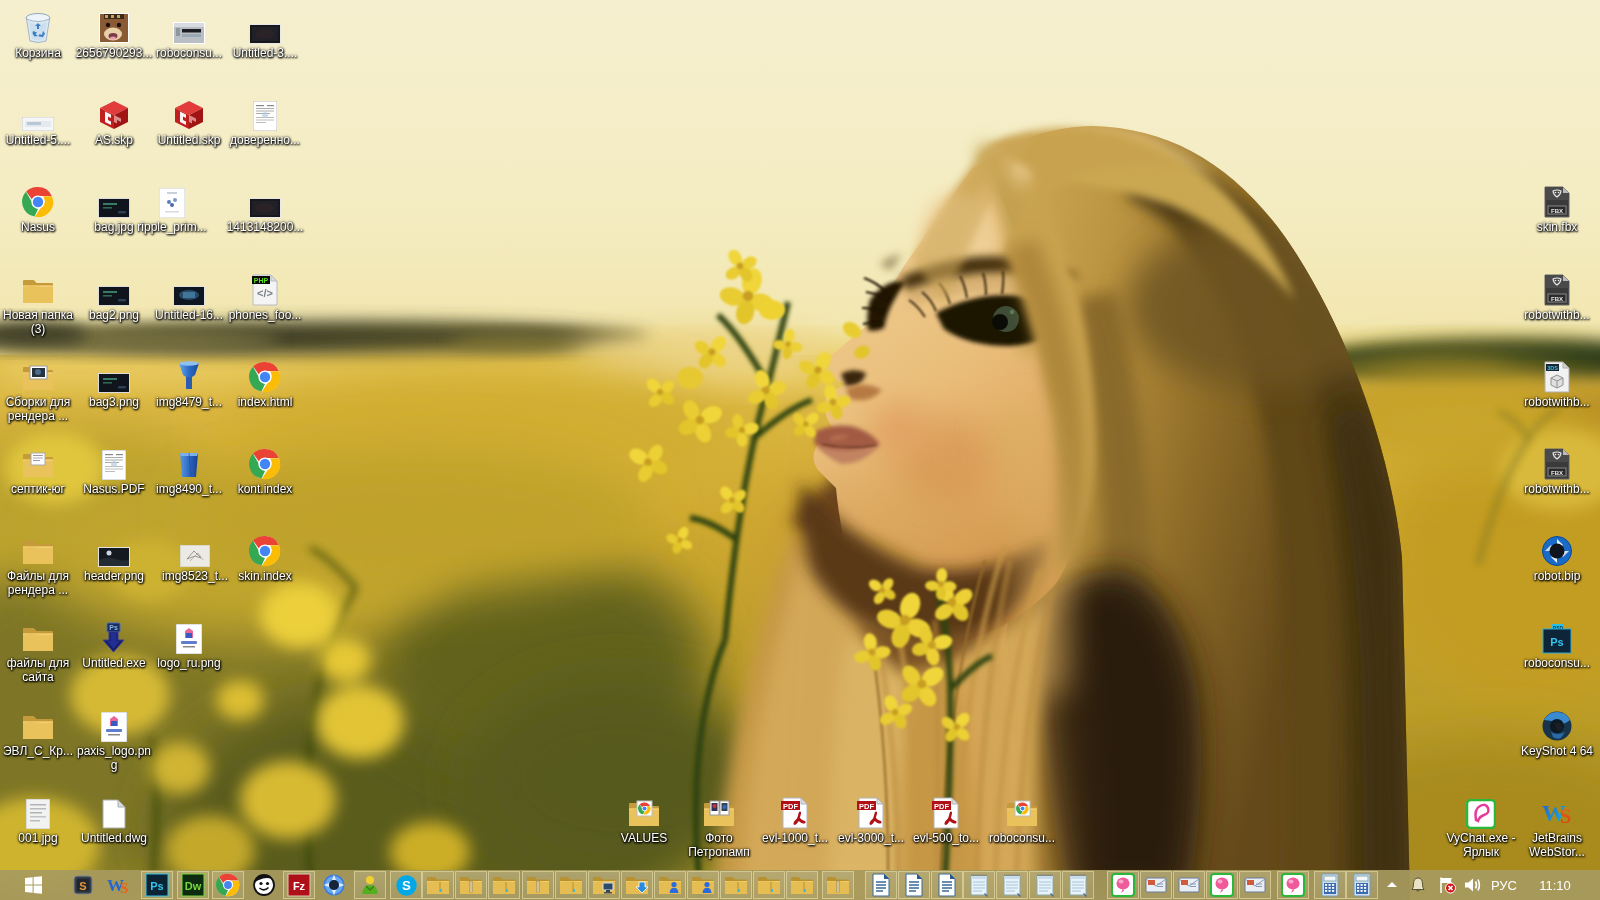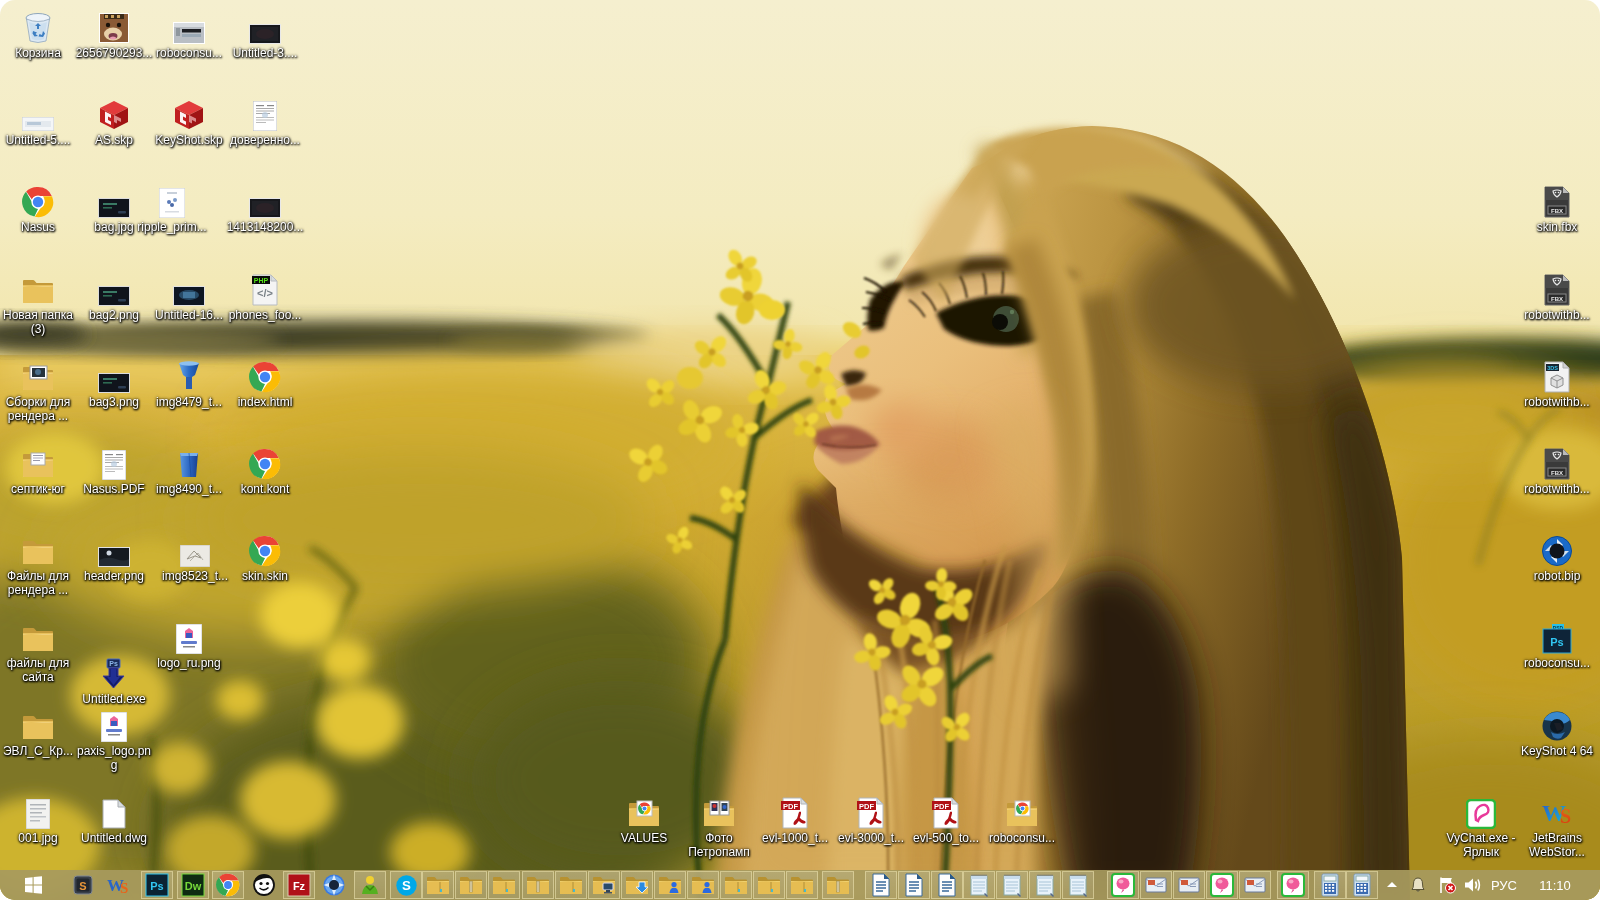--- a/index.html
+++ b/index.html
@@ -1,17 +1,17 @@
 <!DOCTYPE html>
 <html><head>
 <meta charset="utf-8">
 <style>
 html,body{margin:0;padding:0;width:1600px;height:900px;overflow:hidden;
   font-family:"Liberation Sans",sans-serif;}
-#desk{position:relative;width:1600px;height:900px;overflow:hidden;border-radius:15px;}
+#desk{position:relative;width:1600px;height:900px;overflow:hidden;}
 #wall{position:absolute;left:0;top:0;}
 .di{position:absolute;width:86px;text-align:center;}
 .di .ic{height:36px;display:flex;align-items:flex-end;justify-content:center;}
 .di .lb{margin-top:2px;font-size:12px;line-height:14px;color:#fff;
   text-shadow:0 1px 2px #000,0 0 3px #000,1px 1px 2px #000;}
 #taskbar{position:absolute;left:0;top:870px;width:1600px;height:30px;
   background:rgba(167,154,94,0.93);}
 .tbtn{position:absolute;top:1px;width:32px;height:28px;
   border:1px solid rgba(240,232,180,.55);
   background:linear-gradient(rgba(255,255,245,.13),rgba(255,255,245,.05));
@@ -360,21 +360,21 @@
       <div class="di" style="left:146px;top:95px">
         <div class="ic">
           <svg width="32" height="32" viewBox="0 0 32 32">
             <path d="M16,2 L30,9 L16,16 L2,9 Z" fill="#e23b3b"></path>
 <path d="M2,9 L16,16 L16,30 L2,23 Z" fill="#c01f1f"></path>
 <path d="M30,9 L16,16 L16,30 L30,23 Z" fill="#a01414"></path>
 <path d="M7,12.5 L13,15.5 L13,19 L10,17.5 L10,21 L13,22.5 L13,26 L7,23 Z" fill="#fff" opacity=".95"></path>
 <path d="M16,16 L23,19.5 L23,23 L19,21 L19,24.5 L16,23 Z" fill="#f4baba" opacity=".7"></path>
           </svg>
         </div>
-        <div class="lb">KeyShot.skp</div>
+        <div class="lb">Untitled.skp</div>
       </div>
       <div class="di" style="left:222px;top:95px">
         <div class="ic">
           <svg width="24" height="30" viewBox="0 0 24 30">
             <rect x="0" y="0" width="24" height="30" fill="#fff" stroke="#b8bcc0"></rect>
 <rect x="3" y="4" width="8" height="1.2" fill="#888"></rect>
             <rect x="14" y="4" width="7" height="1.2" fill="#888"></rect>
 <rect x="3" y="7" width="18" height="1" fill="#aaa"></rect>
             <rect x="3" y="9.5" width="18" height="1" fill="#aaa"></rect>
 <rect x="3" y="12" width="14" height="1" fill="#aaa"></rect>
@@ -610,21 +610,21 @@
         <div class="ic">
           <svg width="32" height="32" viewBox="0 0 32 32">
             <circle cx="16" cy="16" r="15" fill="#fff"></circle>
 <path d="M16,1 A15,15 0 0 1 29.8,10 L16,10 A7,7 0 0 0 9.9,13.5 L4.2,5.6 A15,15 0 0 1 16,1 Z" fill="#ea4335"></path>
 <path d="M4,5.8 L11.2,18.3 A7,7 0 0 0 16,23 L12.5,30.6 A15,15 0 0 1 4,5.8 Z" fill="#34a853"></path>
 <path d="M30,10.3 A15,15 0 0 1 12.8,30.7 L19.6,20.5 A7,7 0 0 0 21,10.3 Z" fill="#fbbc05"></path>
 <circle cx="16" cy="16" r="6.6" fill="#fff"></circle>
 <circle cx="16" cy="16" r="5.2" fill="#4285f4"></circle>
           </svg>
         </div>
-        <div class="lb">kont.kont</div>
+        <div class="lb">kont.index</div>
       </div>
       <div class="di" style="left:-5px;top:531px">
         <div class="ic">
           <svg width="32" height="30" viewBox="0 0 32 30">
             <path d="M1,5 Q1,4 2,4 L11,4 Q12,4 12.8,5 L14.5,7 L30,7 Q31,7 31,8 L31,26 Q31,27 30,27 L2,27 Q1,27 1,26 Z" fill="#c49a3a"></path>
 <path d="M1,9 L31,9 L31,26 Q31,27 30,27 L2,27 Q1,27 1,26 Z" fill="#e8c15c"></path>
 <path d="M1,10 L31,10 L31,26 Q31,27 30,27 L2,27 Q1,27 1,26 Z" fill="#f0d07a"></path>
 <path d="M1,11 Q8,9.5 16,10.5 Q24,11.5 31,10.5 L31,26 Q31,27 30,27 L2,27 Q1,27 1,26 Z" fill="#e9c25c"></path>
           </svg>
         </div>
@@ -655,34 +655,34 @@
         <div class="ic">
           <svg width="32" height="32" viewBox="0 0 32 32">
             <circle cx="16" cy="16" r="15" fill="#fff"></circle>
 <path d="M16,1 A15,15 0 0 1 29.8,10 L16,10 A7,7 0 0 0 9.9,13.5 L4.2,5.6 A15,15 0 0 1 16,1 Z" fill="#ea4335"></path>
 <path d="M4,5.8 L11.2,18.3 A7,7 0 0 0 16,23 L12.5,30.6 A15,15 0 0 1 4,5.8 Z" fill="#34a853"></path>
 <path d="M30,10.3 A15,15 0 0 1 12.8,30.7 L19.6,20.5 A7,7 0 0 0 21,10.3 Z" fill="#fbbc05"></path>
 <circle cx="16" cy="16" r="6.6" fill="#fff"></circle>
 <circle cx="16" cy="16" r="5.2" fill="#4285f4"></circle>
           </svg>
         </div>
-        <div class="lb">skin.skin</div>
+        <div class="lb">skin.index</div>
       </div>
       <div class="di" style="left:-5px;top:618px">
         <div class="ic">
           <svg width="32" height="30" viewBox="0 0 32 30">
             <path d="M1,5 Q1,4 2,4 L11,4 Q12,4 12.8,5 L14.5,7 L30,7 Q31,7 31,8 L31,26 Q31,27 30,27 L2,27 Q1,27 1,26 Z" fill="#c49a3a"></path>
 <path d="M1,9 L31,9 L31,26 Q31,27 30,27 L2,27 Q1,27 1,26 Z" fill="#e8c15c"></path>
 <path d="M1,10 L31,10 L31,26 Q31,27 30,27 L2,27 Q1,27 1,26 Z" fill="#f0d07a"></path>
 <path d="M1,11 Q8,9.5 16,10.5 Q24,11.5 31,10.5 L31,26 Q31,27 30,27 L2,27 Q1,27 1,26 Z" fill="#e9c25c"></path>
           </svg>
         </div>
         <div class="lb">файлы для<br>сайта</div>
       </div>
-      <div class="di" style="left:71px;top:654px">
+      <div class="di" style="left:71px;top:618px">
         <div class="ic">
           <svg width="30" height="32" viewBox="0 0 30 32">
             <rect x="8" y="1" width="13" height="9" rx="1" fill="#1a2c5a" stroke="#4a6ac0"></rect>
 <text x="14.5" y="8" font-family="Liberation Sans" font-size="7" font-weight="bold" fill="#8ab4e8" text-anchor="middle">Ps</text>
 <path d="M10,10 L19,10 L19,18 L25,18 L14.5,30 L4,18 L10,18 Z" fill="#141e66" stroke="#3a3aa0" stroke-width="1"></path>
 <path d="M11.5,11 L17.5,11 L17.5,19 L21,19 L14.5,27 L8,19 L11.5,19 Z" fill="#2a3ab0" opacity=".6"></path>
           </svg>
         </div>
         <div class="lb">Untitled.exe</div>
       </div>

